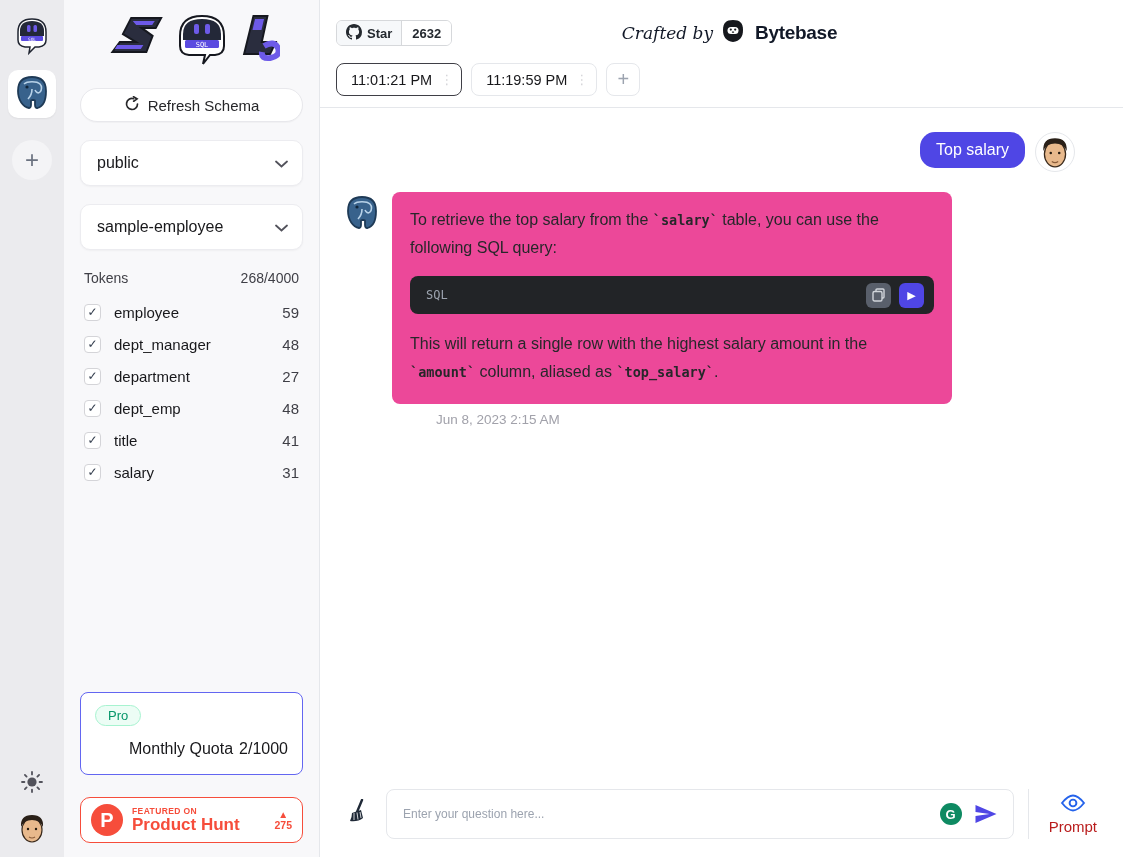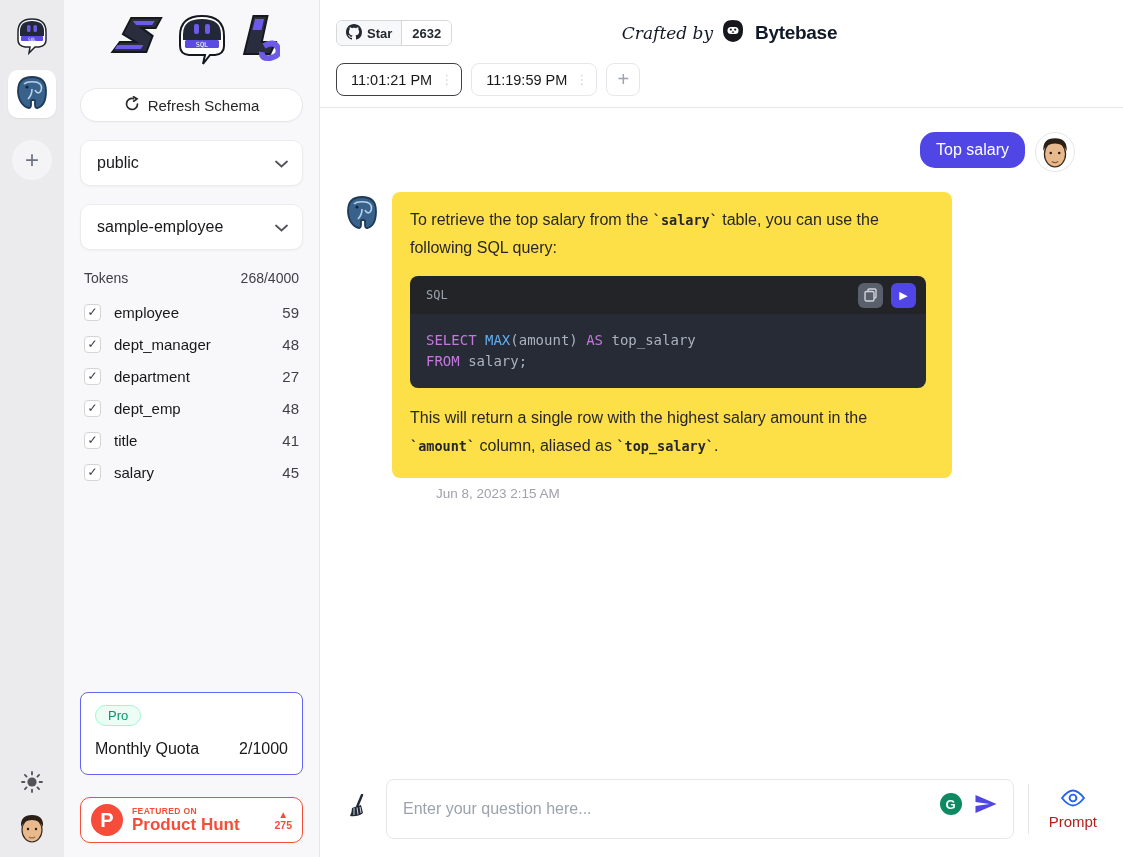--- a/index.html
+++ b/index.html
@@ -20,21 +20,21 @@
   .btn-refresh { display:flex; align-items:center; justify-content:center; gap:8px; background:#fff; border:1px solid #e8e8ec; border-radius:18px; height:34px; font-size:15px; color:#27272a; cursor:pointer; box-shadow:0 1px 1px rgba(0,0,0,.03); }
   .select { display:flex; align-items:center; justify-content:space-between; background:#fff; border:1px solid #ececf0; border-radius:10px; height:46px; padding:0 14px 0 16px; margin-top:18px; font-size:16px; color:#18181b; cursor:pointer; box-shadow:0 1px 2px rgba(0,0,0,.04); }
   .tokens-row { display:flex; justify-content:space-between; font-size:14px; color:#3f3f46; margin:20px 4px 4px 4px; }
   .tbl-row { display:flex; align-items:center; height:32px; padding:0 4px; font-size:15px; }
   .cbx { width:17px; height:17px; border:1px solid #d4d4d8; border-radius:4px; background:#fff; display:flex; align-items:center; justify-content:center; font-size:12px; color:#374151; margin-right:13px; cursor:pointer; flex-shrink:0; }
   .tbl-name { flex:1; color:#18181b; }
   .tbl-count { color:#3f3f46; }
   .sidebar-spacer { flex:1; }
   .quota-card { background:#fff; border:1px solid #6366f1; border-radius:8px; padding:12px 14px 16px 14px; }
   .pro-pill { display:inline-block; background:#ecfdf5; border:1px solid #a7f3d0; color:#059669; border-radius:12px; font-size:13px; padding:2px 12px; }
-  .quota-line { display:flex; justify-content:space-between; margin-top:14px; font-size:16px; color:#18181b; }
+  .quota-line { display:flex; justify-content:space-between; margin-top:14px; font-size:16px; color:#18181b;margin-left:34px; }
   .ph-badge { margin-top:22px; background:#fff; border:1.5px solid #f64d3b; border-radius:10px; height:46px; display:flex; align-items:center; padding:0 10px 0 10px; cursor:pointer; }
   .ph-circle { width:32px; height:32px; border-radius:50%; background:#f64d3b; color:#fff; font-weight:bold; font-size:20px; display:flex; align-items:center; justify-content:center; margin-right:9px; flex-shrink:0; }
   .ph-text { line-height:1.05; }
   .ph-feat { font-size:8.5px; font-weight:bold; color:#f64d3b; letter-spacing:.4px; }
   .ph-name { font-size:17px; font-weight:bold; color:#f64d3b; }
   .ph-vote { margin-left:auto; text-align:center; color:#f64d3b; line-height:1; }
   .ph-vote .tri { font-size:10px; }
   .ph-vote .num { font-size:10.5px; font-weight:bold; }
 
   
@@ -55,39 +55,39 @@
   .tab .dots { color:#d4d4d8; font-size:13px; }
   .tab-add { width:34px; height:33px; border:1px solid #e5e7eb; border-radius:8px; color:#9ca3af; font-size:20px; display:flex; align-items:center; justify-content:center; cursor:pointer; }
 
   
   .chat { flex:1; padding:24px 48px 0 24px; overflow:hidden; }
   .row-user { display:flex; justify-content:flex-end; align-items:flex-start; gap:10px; }
   .bubble-user { background:#4f46e5; color:#fff; font-size:16px; border-radius:15px; padding:9px 16px; }
   .avatar { width:40px; height:40px; border-radius:50%; border:1px solid #e5e7eb; background:#fff; display:flex; align-items:center; justify-content:center; overflow:hidden; flex-shrink:0; }
   .row-asst { display:flex; align-items:flex-start; gap:12px; margin-top:20px; }
   .asst-avatar { width:36px; height:36px; flex-shrink:0; margin-top:2px; }
-  .bubble-asst { background:#fde047; border-radius:8px; padding:14px 26px 18px 18px; max-width:560px; font-size:16px; line-height:28px; color:#27272a; }
+  .bubble-asst { background:#ec4899; border-radius:8px; padding:14px 18px 18px 18px; max-width:560px; font-size:16px; line-height:28px; color:#27272a; }
   .inline-code { font-family:"DejaVu Sans Mono", monospace; font-weight:bold; font-size:13.5px; }
   .codeblock { border-radius:8px; overflow:hidden; margin:14px 0 16px 0; }
   .code-hd { background:#222427; height:38px; display:flex; align-items:center; padding:0 10px 0 16px; }
   .code-lang { color:#9ca3af; font-family:"DejaVu Sans Mono", monospace; font-size:12px; }
   .code-actions { margin-left:auto; display:flex; gap:8px; }
   .code-btn { width:25px; height:25px; border-radius:6px; border:none; display:flex; align-items:center; justify-content:center; cursor:pointer; }
   .code-btn.copy { background:#595f6b; }
   .code-btn.run { background:#4f46e5; color:#fff; font-size:11px; }
   .code-body { background:#262b36; padding:16px; font-family:"DejaVu Sans Mono", monospace; font-size:14px; line-height:21px; color:#abb2bf; white-space:pre; }
   .tok-kw { color:#c678dd; }
   .tok-fn { color:#61afef; }
   .timestamp { color:#a1a1aa; font-size:13.5px; margin:8px 0 0 92px; }
 
   
   .composer { display:flex; align-items:center; padding:0 12px 18px 28px; gap:14px; }
   .broom { cursor:pointer; }
   .input-wrap { flex:1; position:relative; }
-  .q-input { width:100%; height:60px; border:1px solid #e5e7eb; border-radius:8px; padding:0 88px 0 16px; font-size:16px; font-family:"Liberation Sans", sans-serif; color:#18181b; outline:none; }
+  .q-input { width:100%; height:50px; border:1px solid #e5e7eb; border-radius:8px; padding:0 88px 0 16px; font-size:12px; font-family:"Liberation Sans", sans-serif; color:#18181b; outline:none; }
   .q-input::placeholder { color:#9ca3af; }
   .gram { position:absolute; right:52px; top:14px; width:22px; height:22px; border-radius:50%; background:#0e8a62; color:#fff; font-size:13px; font-weight:bold; display:flex; align-items:center; justify-content:center; cursor:pointer; }
   .send { position:absolute; right:16px; top:13px; cursor:pointer; }
   .vdiv { width:1px; height:50px; background:#e5e7eb; }
   .prompt-btn { display:flex; flex-direction:column; align-items:center; gap:2px; color:#b91c1c; font-size:15px; cursor:pointer; padding:0 14px 0 6px; }
 </style>
 </head>
 <body>
 
 <div class="app">
@@ -222,21 +222,21 @@
           <span class="tbl-count">48</span>
         </div>
         <div class="tbl-row">
           <span class="cbx">✓</span>
           <span class="tbl-name">title</span>
           <span class="tbl-count">41</span>
         </div>
         <div class="tbl-row">
           <span class="cbx">✓</span>
           <span class="tbl-name">salary</span>
-          <span class="tbl-count">45</span>
+          <span class="tbl-count">31</span>
         </div>
       </div>
 
     <div class="sidebar-spacer"></div>
 
     <div class="quota-card">
       <span class="pro-pill">Pro</span>
       <div class="quota-line">
         <span>Monthly Quota</span>
         <span>2/1000</span>
@@ -333,22 +333,20 @@
                   <svg width="13" height="14" viewBox="0 0 13 14" fill="none" stroke="#d1d5db" stroke-width="1.4">
                     <rect x="1" y="3.5" width="9" height="9.5" rx="1.5"></rect>
                     <path d="M4 3.5 V2 Q4 1 5 1 H11 Q12 1 12 2 V9 Q12 10 11 10 H10"></path>
                   </svg>
                 </button>
                 <button class="code-btn run">
                     <span>▶</span>
                   </button>
               </div>
             </div>
-            <div class="code-body" id="code-body"><span class="tok-kw">SELECT</span><span> </span><span class="tok-fn">MAX</span><span>(amount) </span><span class="tok-kw">AS</span><span> top_salary</span>
-<span class="tok-kw">FROM</span><span> salary;</span></div>
           </div>
 
           <p><span>This will return a single row with the highest salary amount in the </span><span class="inline-code">`amount`</span><span> column, aliased as </span><span class="inline-code">`top_salary`</span><span>.</span></p>
         </div>
       </div>
 
       <div class="timestamp">Jun 8, 2023 2:15 AM</div>
     </div>
 
     <div class="composer">

